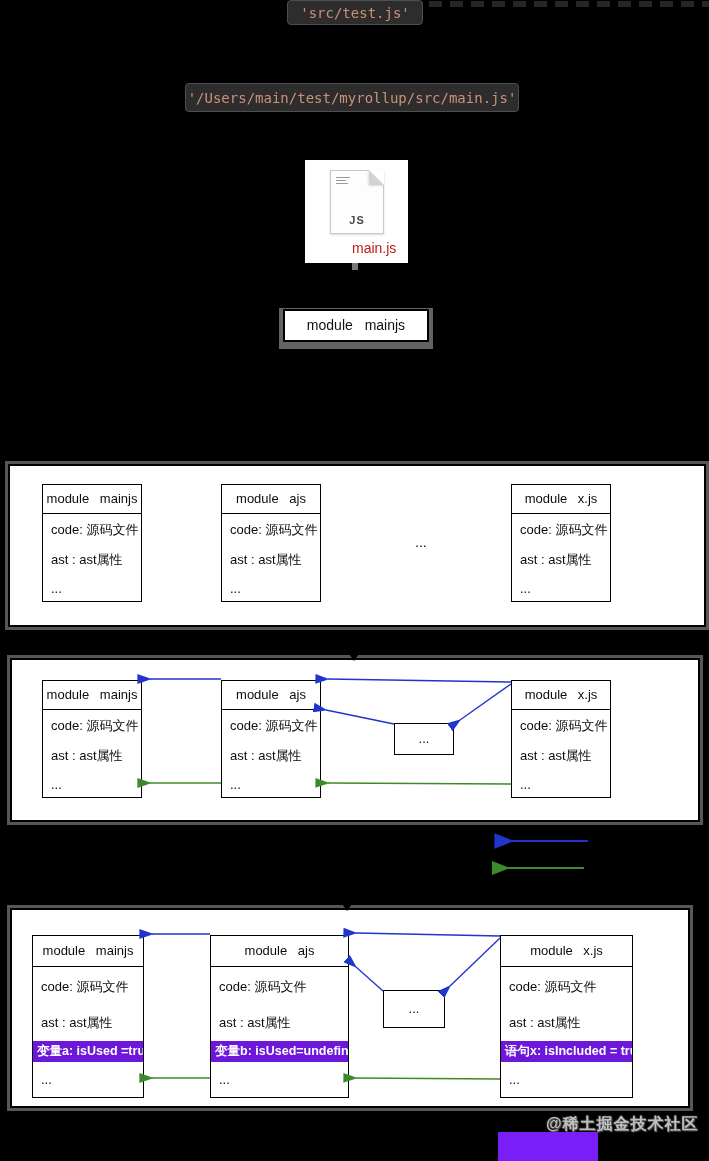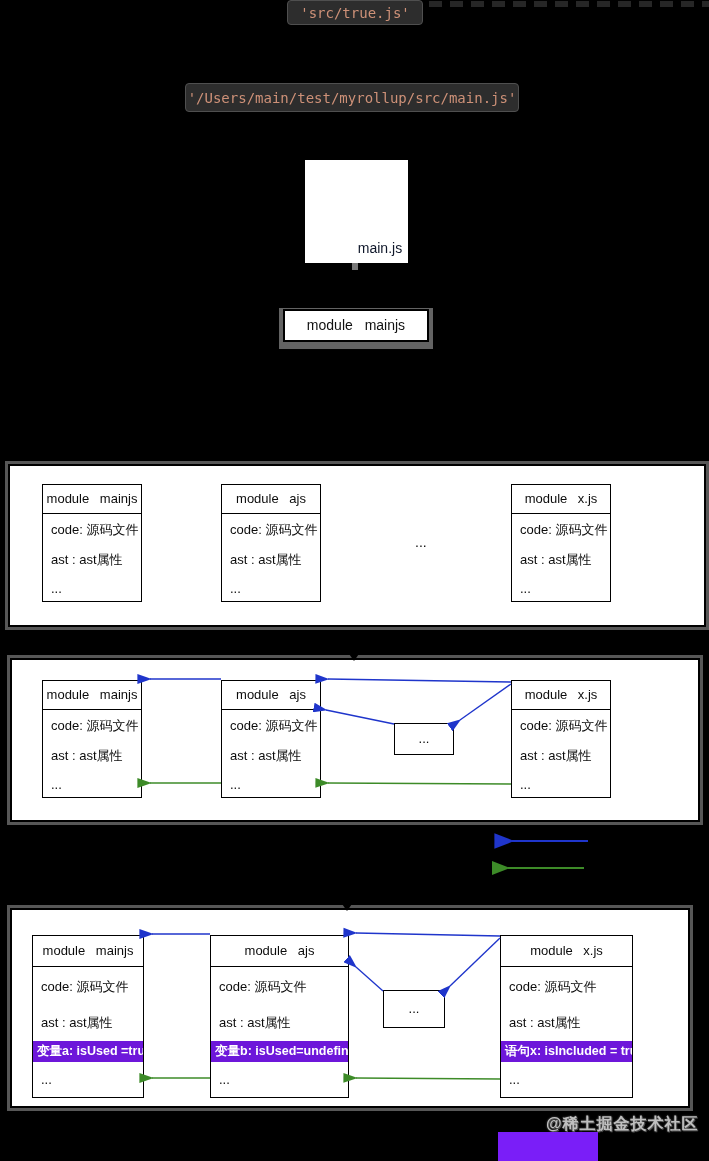--- a/index.html
+++ b/index.html
@@ -33,22 +33,22 @@
     border-style:solid;border-width:0 15px 15px 0;
     border-color:#fff #fff #d2d2d2 #d2d2d2;
     filter:drop-shadow(-1px 1px 1px rgba(0,0,0,.12));
   }
   .page .tline{position:absolute;left:5px;height:1px;background:#9a9a9a;}
   .js-badge{
     position:absolute;left:0;right:0;bottom:7px;text-align:center;
     font-size:11px;letter-spacing:1px;color:#4a4a4a;font-weight:bold;
   }
   .file-name{
-    position:absolute;left:0;right:0;top:80px;text-align:center;
-    font-size:14px;color:#0f172a;margin-left:47px;
+    position:absolute;left:0;right:0;top:80px;text-align:left;
+    font-size:14px;color:#b91c1c;margin-left:47px;
   }
 
   
   .stub{background:#787878;}
   .tri-down{
     width:0;height:0;
     border-left:7px solid transparent;border-right:7px solid transparent;
     border-top:10px solid #000;
   }
 
@@ -88,26 +88,33 @@
 
   .watermark{
     font-size:16px;font-weight:bold;color:#bfbfbf;letter-spacing:1px;
     text-shadow:1px 1px 0 #4e4e4e,0 0 2px #6e6e6e;
     white-space:nowrap;
   }
 </style>
 </head>
 <body>
 
-<div class="abs code-chip" style="left:287px;top:0;width:136px;height:25px;line-height:24px;">'src/true.js'</div>
+<div class="abs code-chip" style="left:287px;top:0;width:136px;height:25px;line-height:24px;">'src/test.js'</div>
 <div class="abs dash-strip" style="left:429px;top:1px;width:280px;"></div>
 
 <div class="abs code-chip" style="left:185px;top:83px;width:334px;height:29px;line-height:28px;">'/Users/main/test/myrollup/src/main.js'</div>
 
 <div class="abs file-card" style="left:305px;top:160px;width:103px;height:103px;">
+  <div class="page">
+    <div class="fold"></div>
+    <div class="tline" style="top:6px;width:14px;"></div>
+    <div class="tline" style="top:9px;width:10px;"></div>
+    <div class="tline" style="top:12px;width:12px;"></div>
+    <div class="js-badge">JS</div>
+  </div>
   <div class="file-name">main.js</div>
 </div>
 
 <div class="abs stub" style="left:352px;top:263px;width:6px;height:7px;"></div>
 <div class="abs tri-down" style="left:347px;top:302px;"></div>
 
 <div class="abs module-box" style="left:283px;top:309px;width:142px;height:29px;line-height:29px;">module mainjs</div>
 
 <div class="abs stage" style="left:8px;top:464px;width:694px;height:159px;">
 

